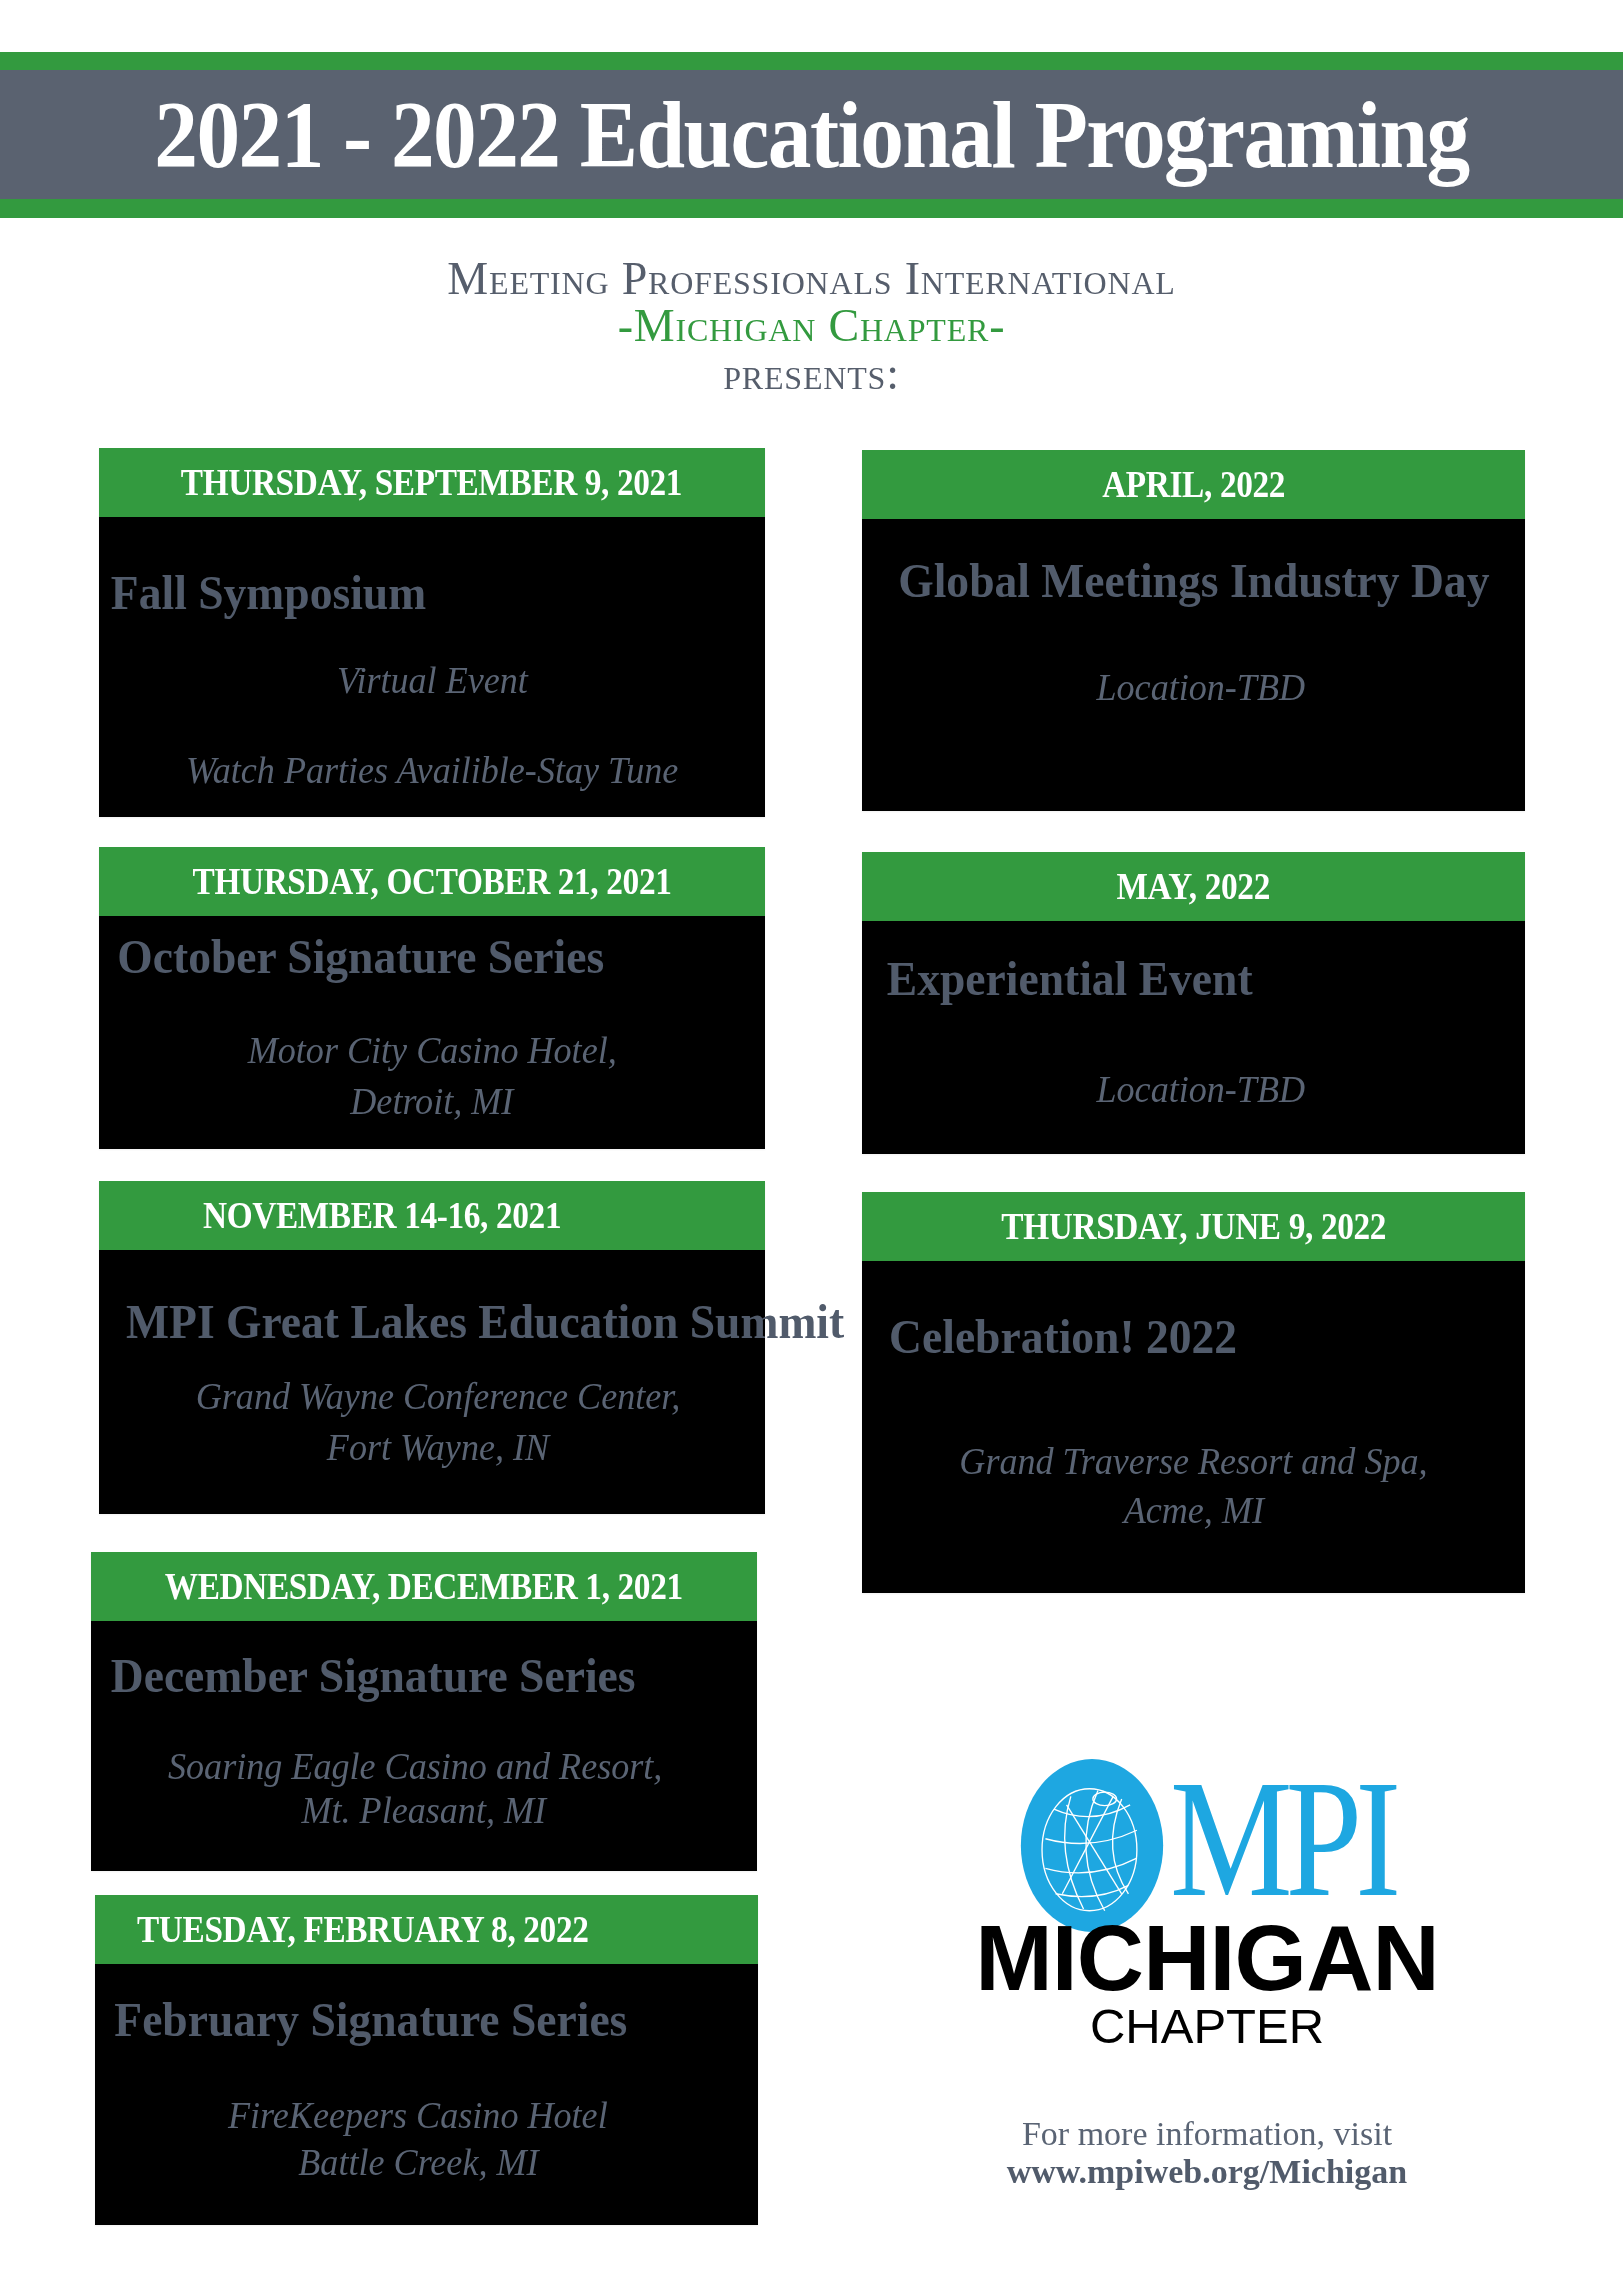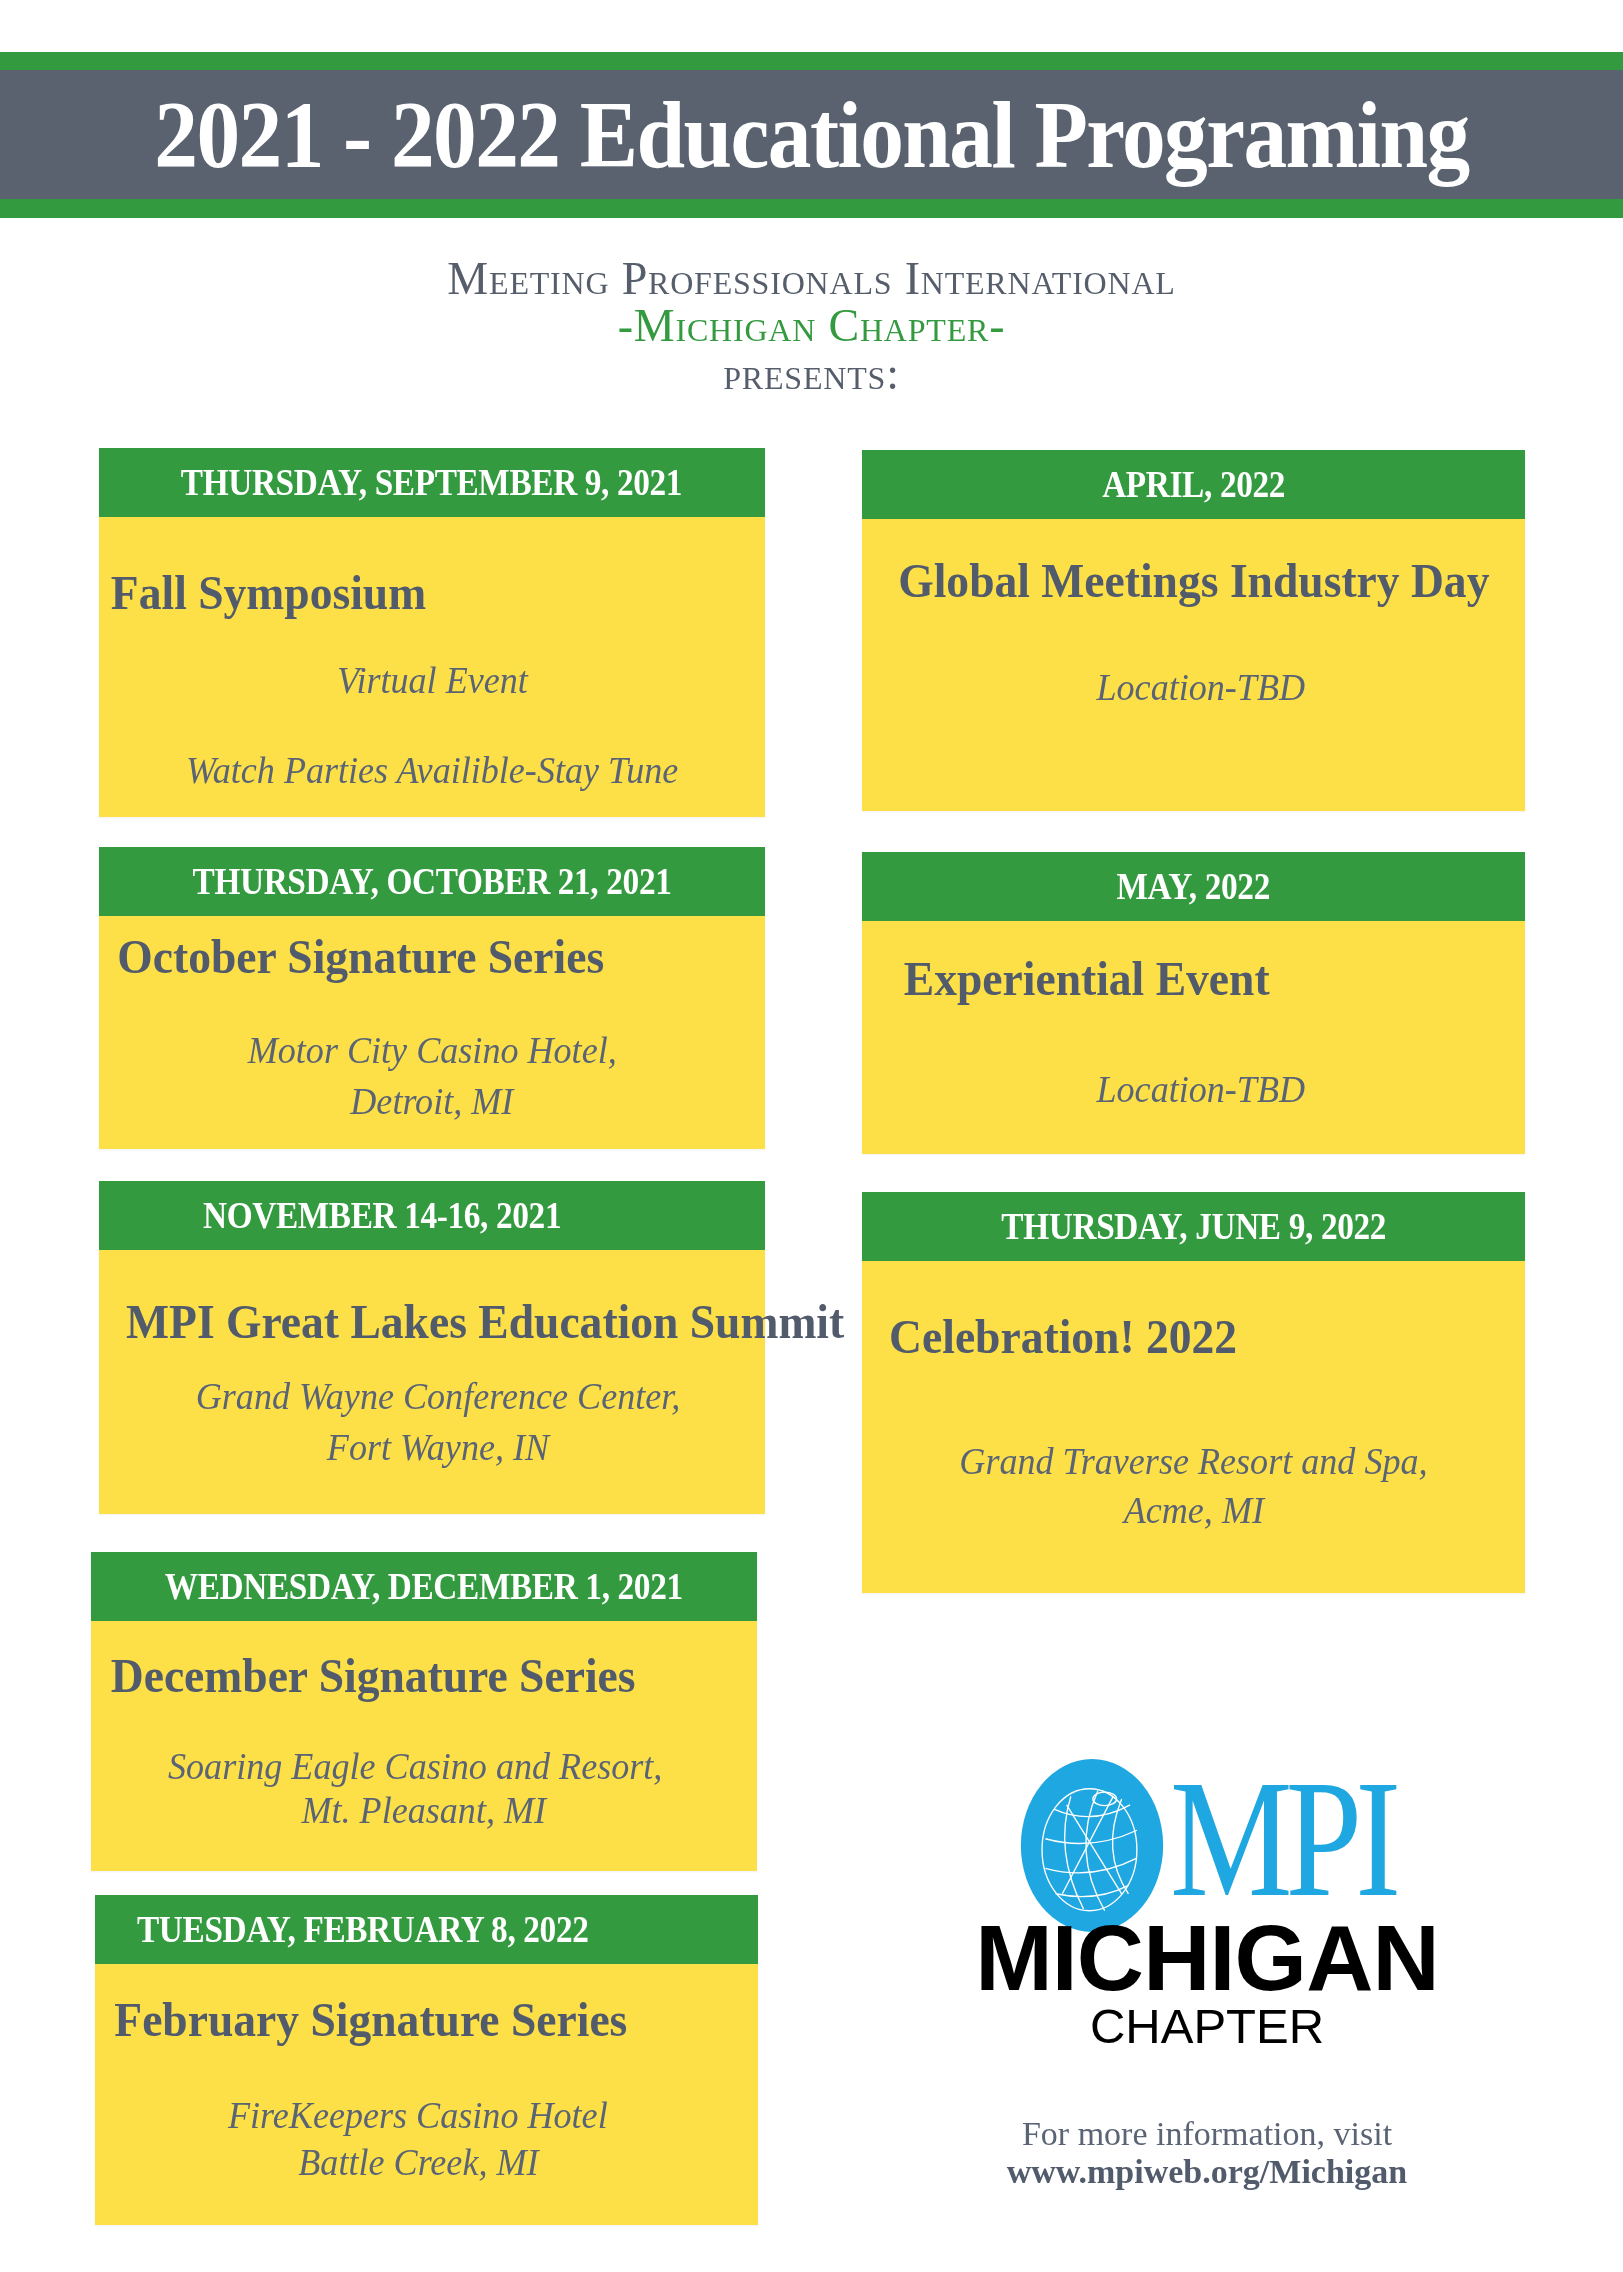--- a/index.html
+++ b/index.html
@@ -14,21 +14,21 @@
            font-weight: bold; font-size: 95px; letter-spacing: -1.7px;
            transform: scaleX(0.92); }
 
   .sub { position: absolute; left: 0; width: 1623px; text-align: center;
          font-family: "Liberation Serif", "DejaVu Serif", serif; font-variant: small-caps;
          letter-spacing: 0.8px; }
   .sub1 { top: 252px; font-size: 46px; color: #565e6c; }
   .sub2 { top: 299px; font-size: 46px; color: #339a3f; }
   .sub3 { top: 347px; font-size: 46px; color: #565e6c; }
 
-  .card { position: absolute; background: #fde047; box-shadow: 0 0.8px 1.7px rgba(0,0,0,0.06); }
+  .card { position: absolute; background: #000000; box-shadow: 0 0.8px 1.7px rgba(0,0,0,0.06); }
   .card-head { position: absolute; left: 0; top: 0; right: 0; height: 69px;
                background: #339a3f; color: #ffffff;
                display: flex; align-items: center; justify-content: center;
                font-family: "Liberation Serif", "DejaVu Serif", serif; font-weight: bold;
                font-size: 37px; white-space: nowrap; letter-spacing: -0.4px; }
   .card-head span { display: inline-block; transform: scaleX(0.9); }
   .ev-title { position: absolute; left: 0; right: 0; text-align: left; color: #515b6b;
               font-family: "Liberation Serif", "DejaVu Serif", serif; font-weight: bold;
               font-size: 49px; white-space: nowrap; }
   .ev-title span { display: inline-block; transform: scaleX(0.93); }
@@ -117,21 +117,21 @@
       <span>APRIL, 2022</span>
     </div>
   <div class="ev-title" style="top:102px;padding-left:13.6px;"><span>Global Meetings Industry Day</span></div>
   <div class="ev-line" style="top:212px;padding-left:13.6px;"><span>Location-TBD</span></div>
 </div>
 
 <div class="card" style="left:862px;top:852px;width:663px;height:302px;">
   <div class="card-head">
       <span>MAY, 2022</span>
     </div>
-  <div class="ev-title" style="top:98px;padding-left:28px;"><span>Experiential Event</span></div>
+  <div class="ev-title" style="top:98px;padding-left:11px;"><span>Experiential Event</span></div>
   <div class="ev-line" style="top:212px;padding-left:13.6px;"><span>Location-TBD</span></div>
 </div>
 
 <div class="card" style="left:862px;top:1192px;width:663px;height:401px;">
   <div class="card-head">
       <span>THURSDAY, JUNE 9, 2022</span>
     </div>
   <div class="ev-title" style="top:116px;padding-left:13.6px;"><span>Celebration! 2022</span></div>
   <div class="ev-line" style="top:244px;"><span>Grand Traverse Resort and Spa,</span></div>
   <div class="ev-line" style="top:293px;"><span>Acme, MI</span></div>

